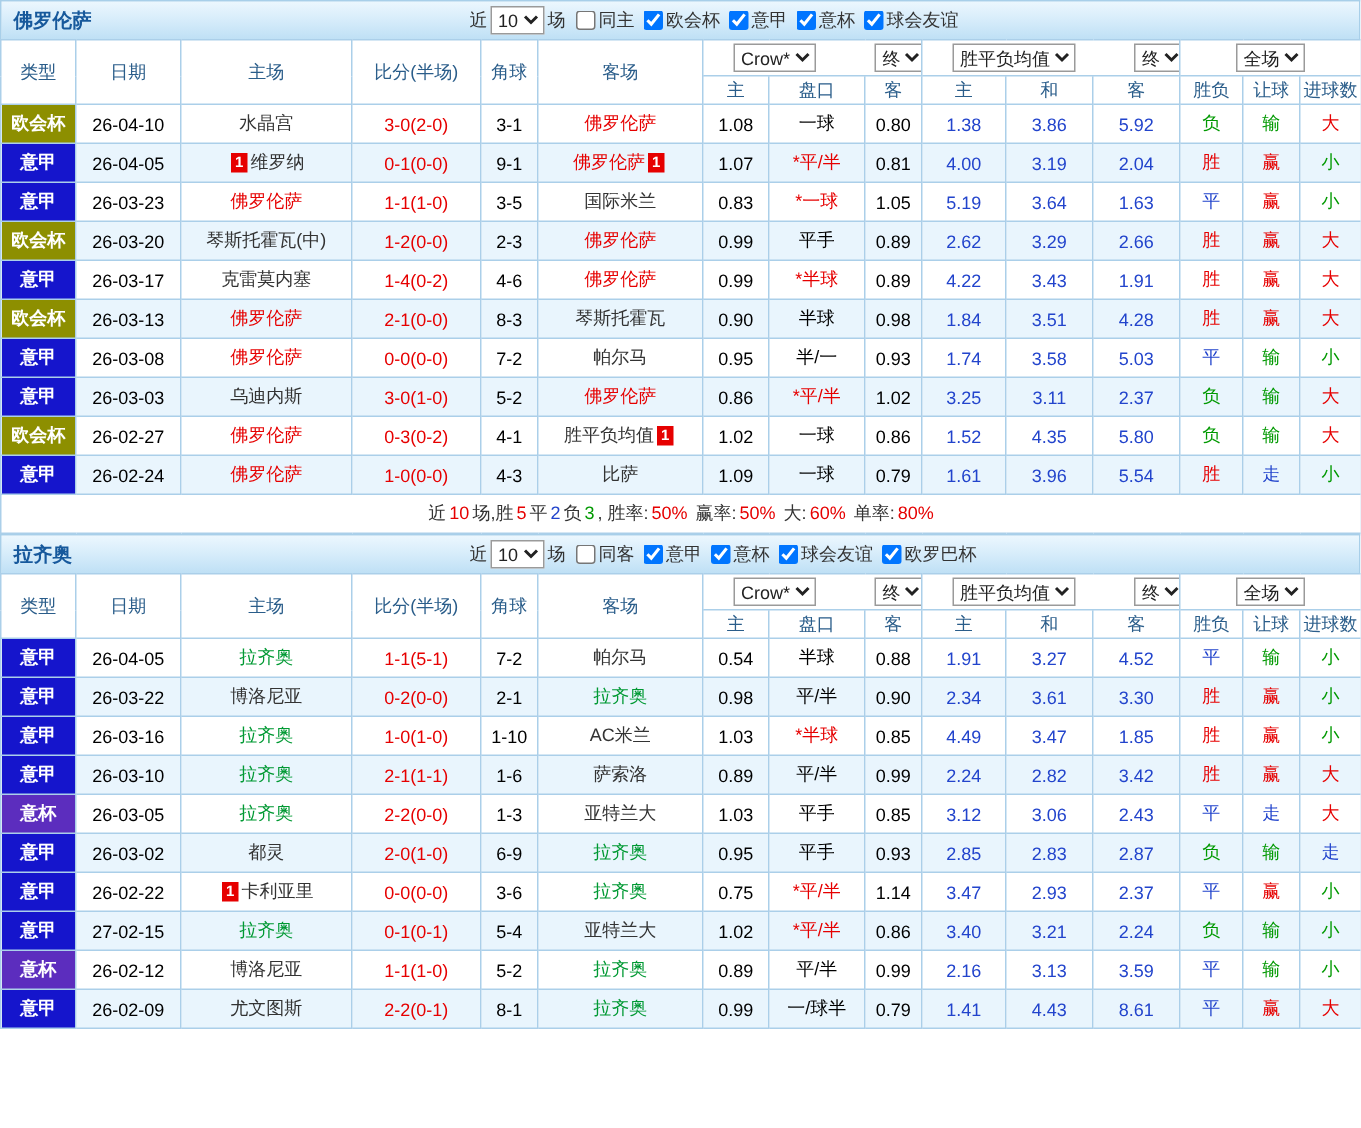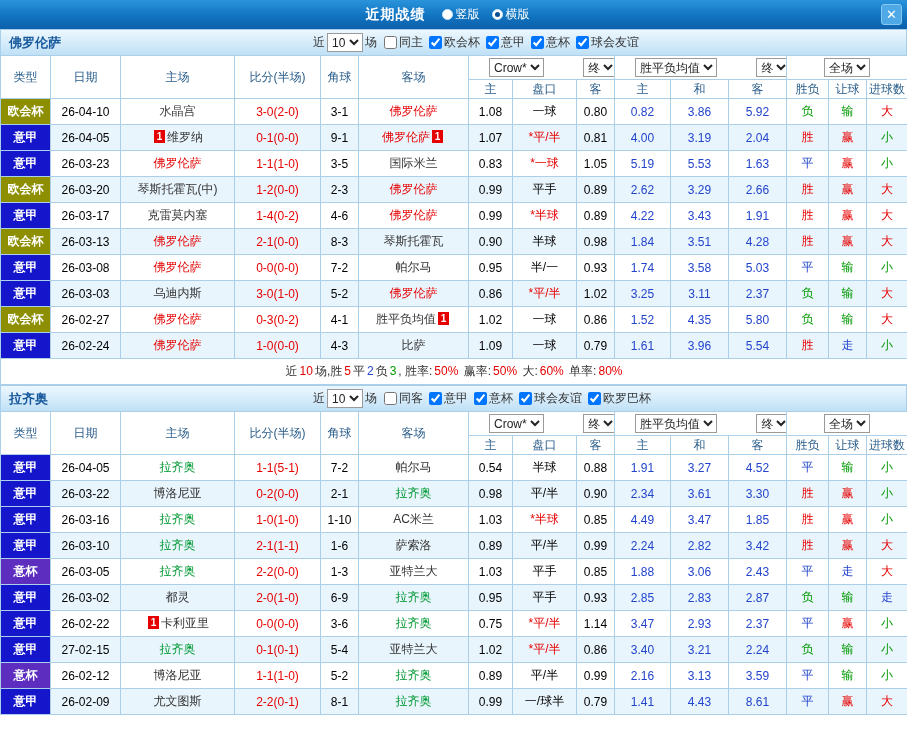--- a/index.html
+++ b/index.html
@@ -59,32 +59,20 @@
     padding:0 1px; margin:0 2px; vertical-align:1px;
   }
   tfoot td.summary { height:26px; text-align:center; color:#333; background:#fff; }
   tfoot td.summary span { margin:0 1px; }
 </style>
 </head>
 <body>
 
 <div class="app">
 
-  <div class="topbar">
-    <span class="topbar-title">近期战绩</span>
-    <span class="radio">
-      <span class="rdot"></span>
-      <span>竖版</span>
-    </span>
-    <span class="radio">
-      <span class="rdot on"></span>
-      <span>横版</span>
-    </span>
-    <span class="close-btn">✕</span>
-  </div>
 
   <section>
     <div class="section-bar">
       <span class="team-name">佛罗伦萨</span>
       <div class="controls">
         <span>近</span>
         <select><option>10</option></select>
         <span>场</span>
         <span><label class="chk">
               <input type="checkbox" style="">
@@ -158,21 +146,21 @@
           <tr>
             <td class="league" style="background: rgb(141, 143, 0);">欧会杯</td>
             <td>26-04-10</td>
             <td class="teamcell"><span>水晶宫</span></td>
             <td class="score">3-0(2-0)</td>
             <td>3-1</td>
             <td class="teamcell"><span style="color: rgb(230, 0, 0);">佛罗伦萨</span></td>
             <td>1.08</td>
             <td>一球</td>
             <td>0.80</td>
-            <td class="avg">0.82</td>
+            <td class="avg">1.38</td>
             <td class="avg">3.86</td>
             <td class="avg">5.92</td>
             <td style="color: rgb(0, 153, 0);">负</td>
             <td style="color: rgb(0, 153, 0);">输</td>
             <td style="color: rgb(230, 0, 0);">大</td>
           </tr>
           <tr>
             <td class="league" style="background: rgb(21, 21, 204);">意甲</td>
             <td>26-04-05</td>
             <td class="teamcell"><span class="badge">1</span><span>维罗纳</span></td>
@@ -193,21 +181,21 @@
             <td class="league" style="background: rgb(21, 21, 204);">意甲</td>
             <td>26-03-23</td>
             <td class="teamcell"><span style="color: rgb(230, 0, 0);">佛罗伦萨</span></td>
             <td class="score">1-1(1-0)</td>
             <td>3-5</td>
             <td class="teamcell"><span>国际米兰</span></td>
             <td>0.83</td>
             <td style="color: rgb(230, 0, 0);">*一球</td>
             <td>1.05</td>
             <td class="avg">5.19</td>
-            <td class="avg">5.53</td>
+            <td class="avg">3.64</td>
             <td class="avg">1.63</td>
             <td style="color: rgb(34, 68, 204);">平</td>
             <td style="color: rgb(230, 0, 0);">赢</td>
             <td style="color: rgb(0, 153, 0);">小</td>
           </tr>
           <tr>
             <td class="league" style="background: rgb(141, 143, 0);">欧会杯</td>
             <td>26-03-20</td>
             <td class="teamcell"><span>琴斯托霍瓦(中)</span></td>
             <td class="score">1-2(0-0)</td>
@@ -481,21 +469,21 @@
           <tr>
             <td class="league" style="background: rgb(92, 45, 190);">意杯</td>
             <td>26-03-05</td>
             <td class="teamcell"><span style="color: rgb(0, 153, 51);">拉齐奥</span></td>
             <td class="score">2-2(0-0)</td>
             <td>1-3</td>
             <td class="teamcell"><span>亚特兰大</span></td>
             <td>1.03</td>
             <td>平手</td>
             <td>0.85</td>
-            <td class="avg">1.88</td>
+            <td class="avg">3.12</td>
             <td class="avg">3.06</td>
             <td class="avg">2.43</td>
             <td style="color: rgb(34, 68, 204);">平</td>
             <td style="color: rgb(34, 68, 204);">走</td>
             <td style="color: rgb(230, 0, 0);">大</td>
           </tr>
           <tr>
             <td class="league" style="background: rgb(21, 21, 204);">意甲</td>
             <td>26-03-02</td>
             <td class="teamcell"><span>都灵</span></td>

